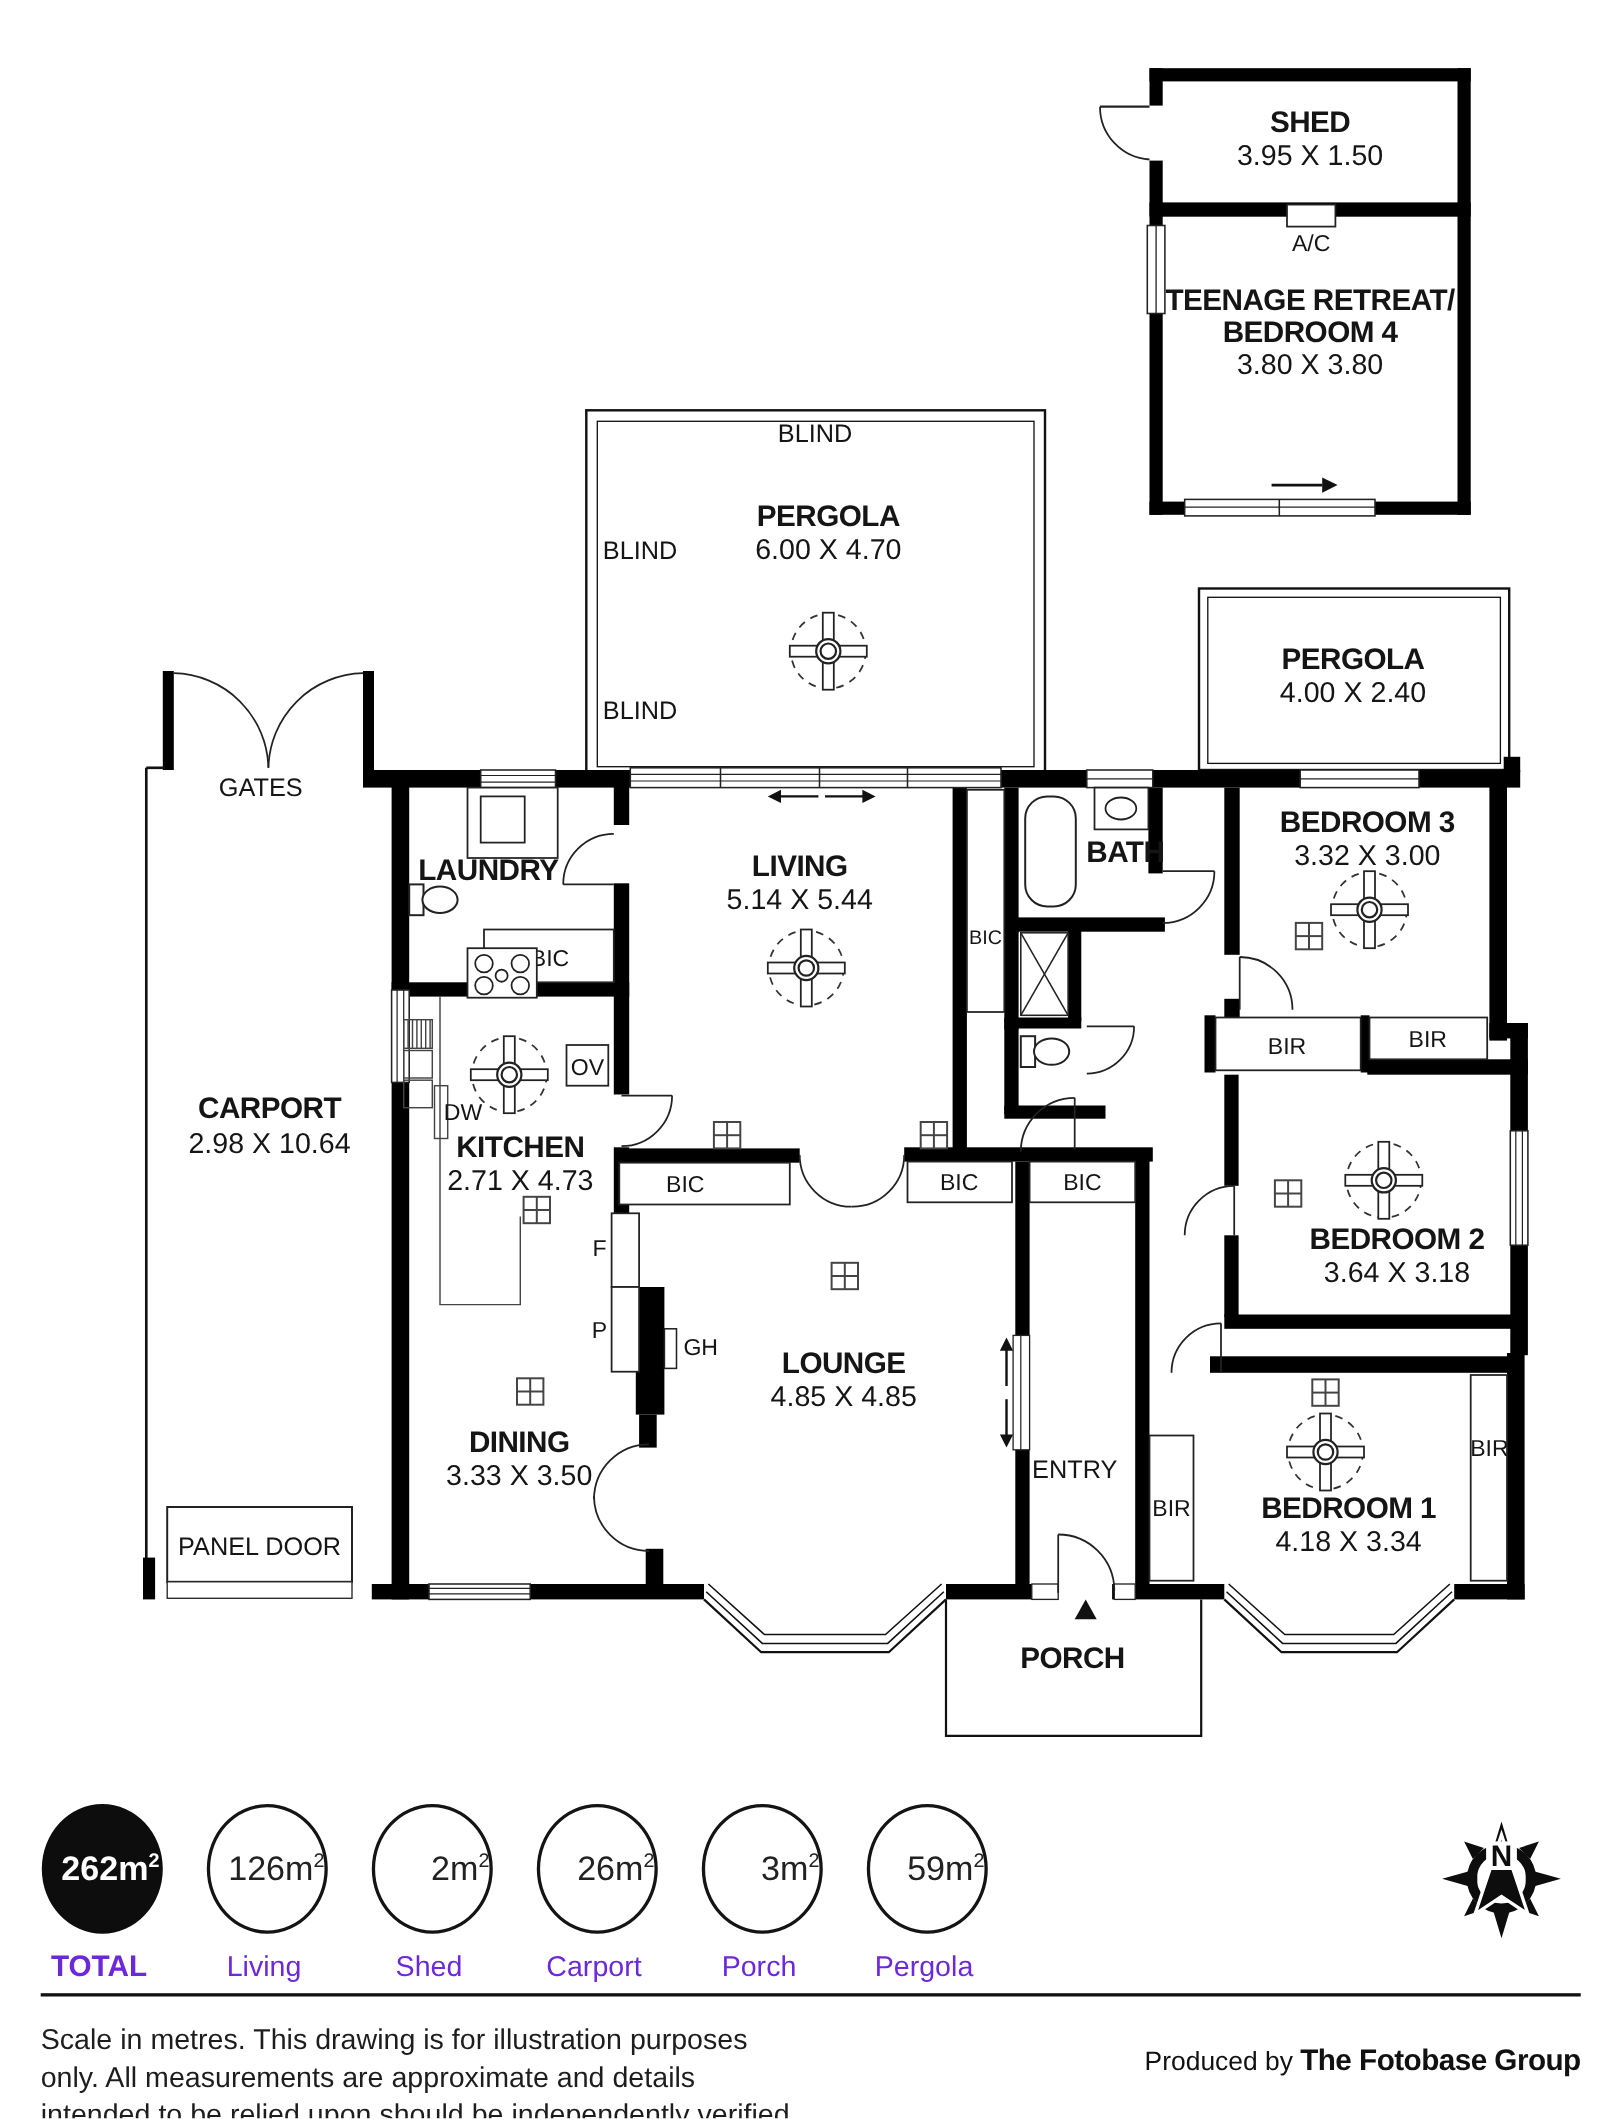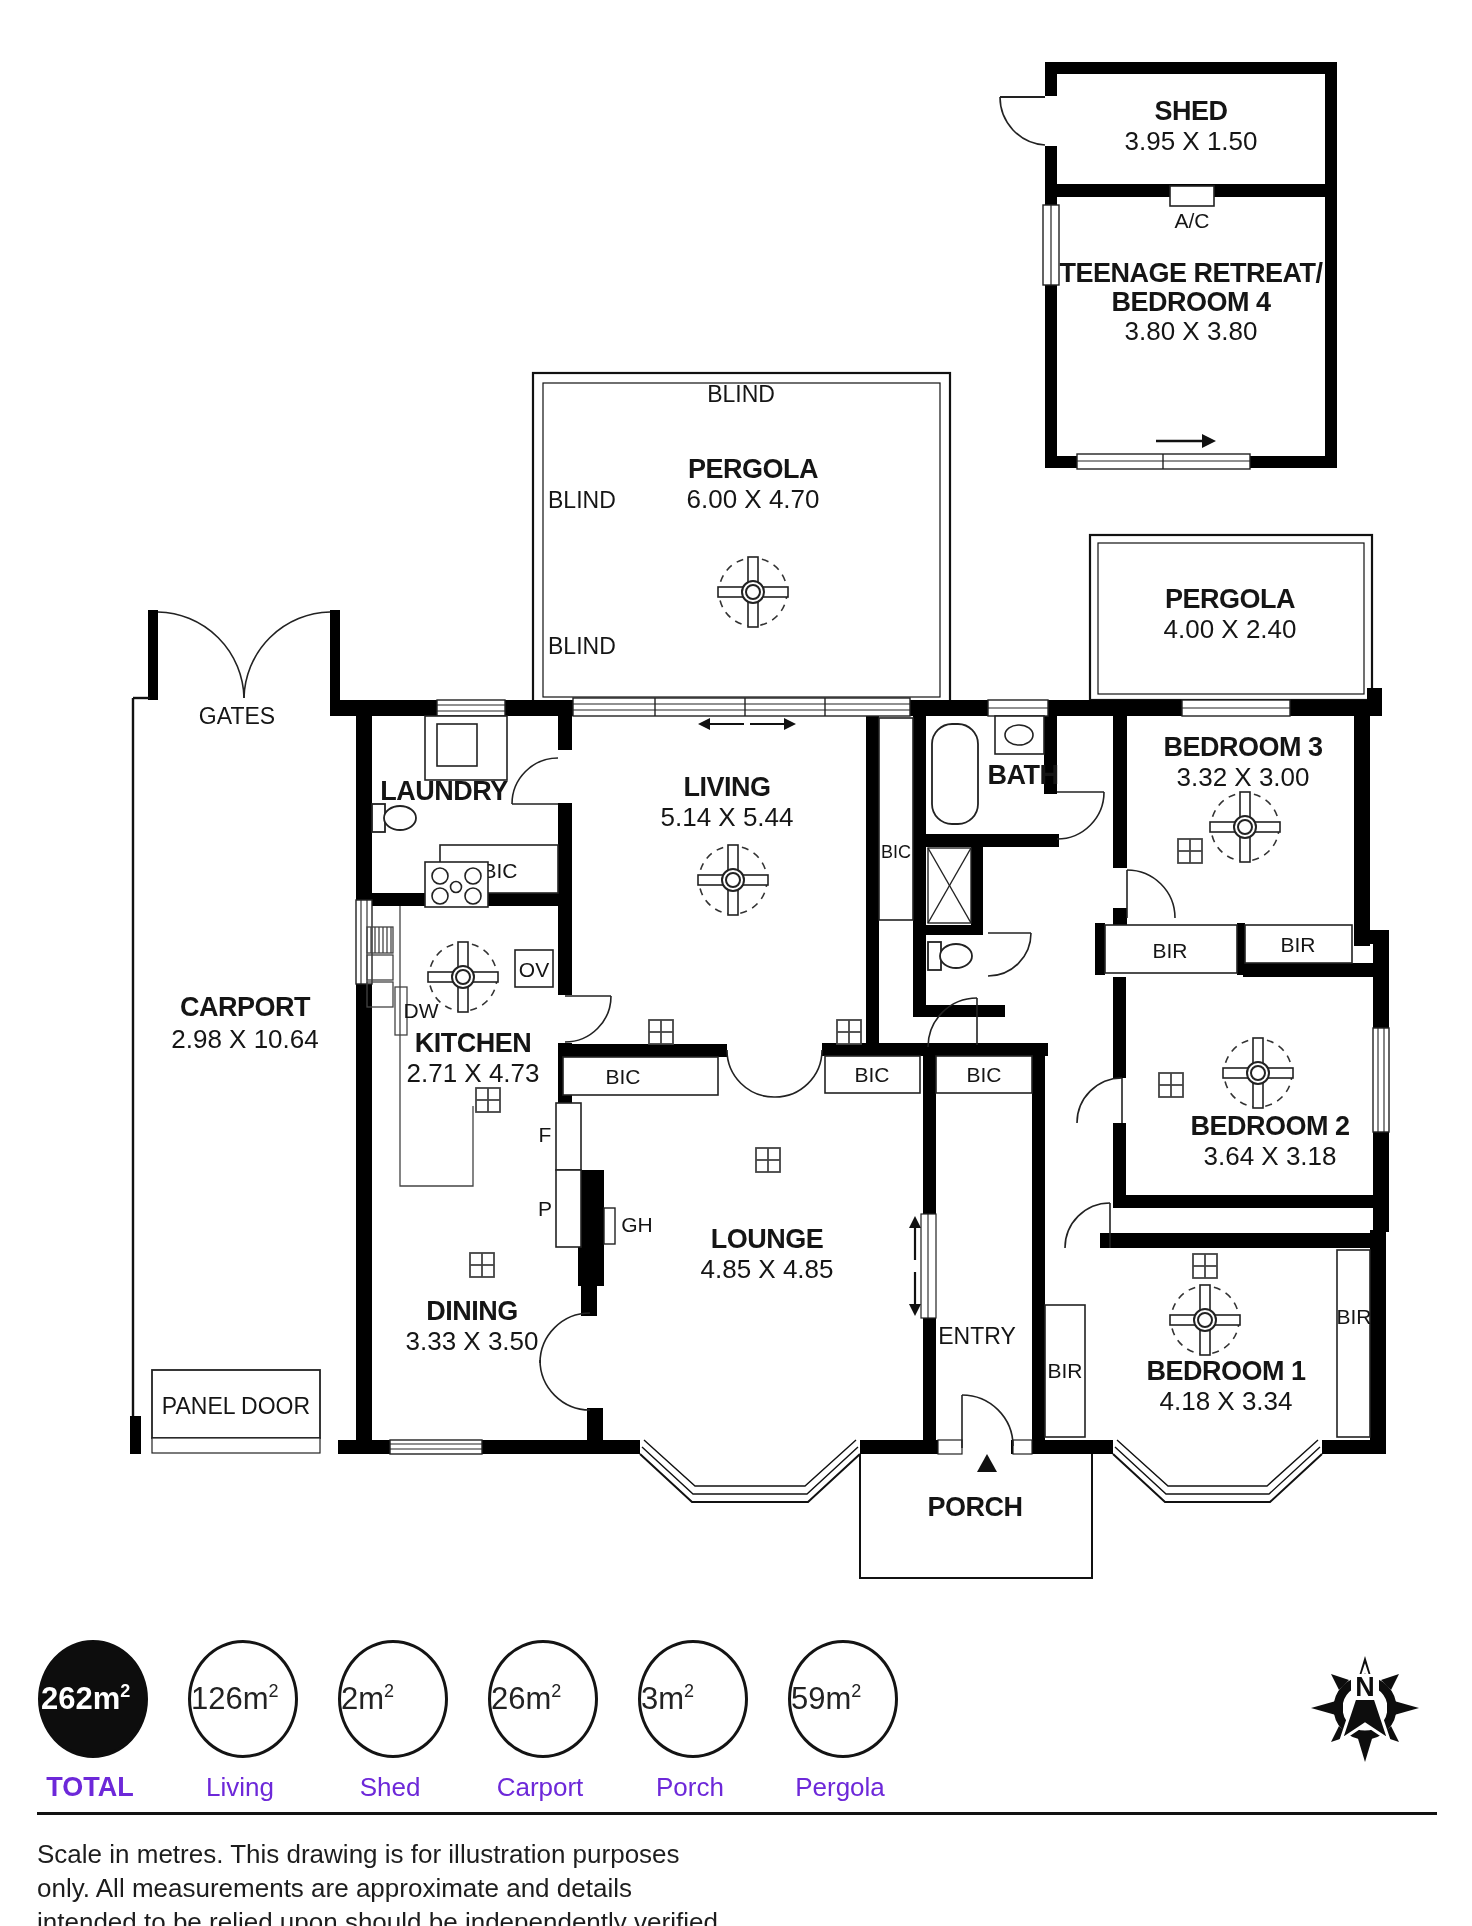--- a/index.html
+++ b/index.html
@@ -7,21 +7,21 @@
         font-family:"Liberation Sans",sans-serif;color:#111;}
   svg text{fill:#151515;}
   .rn{font-family:"Liberation Sans",sans-serif;font-weight:bold;font-size:27px;letter-spacing:-0.5px;}
   .rd{font-family:"Liberation Sans",sans-serif;font-size:26px;}
   .an{font-family:"Liberation Sans",sans-serif;font-size:23px;}
   .sm{font-family:"Liberation Sans",sans-serif;font-size:21px;}
   .xs{font-family:"Liberation Sans",sans-serif;font-size:18px;}
   .legend{position:absolute;left:0;top:1628px;width:1472px;height:180px;}
   .leg-item{position:absolute;width:104px;text-align:center;}
   .leg-circle{width:104px;height:112px;border:3px solid #141414;border-radius:50%;
-      display:flex;align-items:center;justify-content:flex-start;font-size:31px;color:#222;background:#fff;}
+      display:flex;align-items:center;justify-content:flex-end;font-size:31px;color:#222;background:#fff;}
   .leg-circle sup{font-size:18px;line-height:0;margin-top:-16px;}
   .leg-circle.filled{background:#0d0d0d;color:#fff;font-weight:bold;border-color:#0d0d0d;}
   .leg-label{margin-top:14px;font-size:26px;color:#6d28d9;}
   .leg-label.bold{font-weight:bold;font-size:27px;}
   .rule{position:absolute;left:37px;top:1812px;width:1400px;height:3px;background:#111;}
   .disclaimer{position:absolute;left:37px;top:1838px;width:690px;font-size:26px;line-height:1.3;color:#1d1d1d;}
   .credit{position:absolute;right:35px;top:1858px;font-size:24px;color:#111;white-space:nowrap;}
   .credit b{font-size:27px;letter-spacing:-0.5px;}
 </style>
 </head>
@@ -440,14 +440,15 @@
   <polygon points="36,46 54,52 44,62" fill="#0d0d0d"></polygon>
   <polygon points="104,114 96,98 86,108" fill="#0d0d0d"></polygon>
   <polygon points="36,114 44,98 54,108" fill="#0d0d0d"></polygon>
   <polygon points="70,40 46,112 70,96 94,112" fill="#0d0d0d" stroke="#fff" stroke-width="3"></polygon>
   <rect x="56" y="46" width="28" height="26" fill="#fff"></rect>
   <text x="70" y="68" text-anchor="middle" style="font-family:'Liberation Sans',sans-serif;font-weight:bold;font-size:27px;fill:#0d0d0d;">N</text>
 </svg>
 
 <div class="rule"></div>
 <div class="disclaimer">Scale in metres. This drawing is for illustration purposes only. All measurements are approximate and details intended to be relied upon should be independently verified.</div>
+<div class="credit"><span>Produced by </span><b>The Fotobase Group</b></div>
 
 </div>
 
 </body></html>

